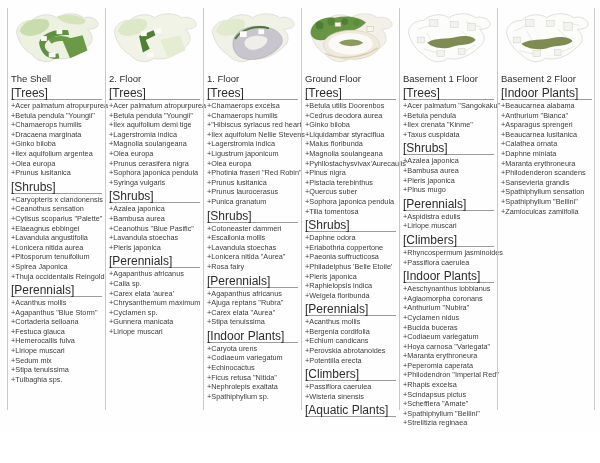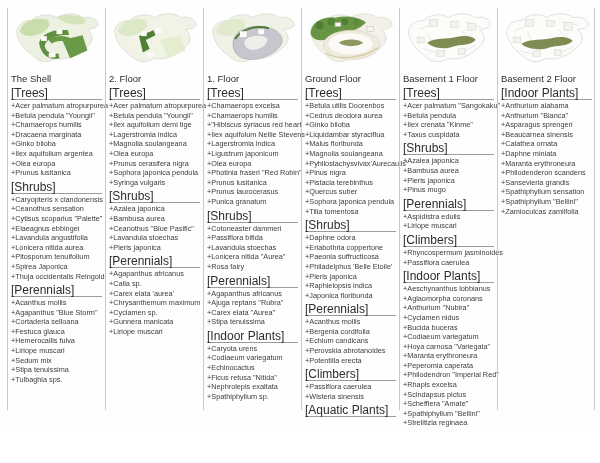--- a/index.html
+++ b/index.html
@@ -142,21 +142,21 @@
             <li class="plant-item">+Ligustrum japonicum</li>
             <li class="plant-item">+Olea europa</li>
             <li class="plant-item">+Photinia fraseri "Red Robin"</li>
             <li class="plant-item">+Prunus lusitanica</li>
             <li class="plant-item">+Prunus laurocerasus</li>
             <li class="plant-item">+Punica granatum</li>
           </ul>
           <div class="sec-label">[Shrubs]</div>
           <ul class="plant-list">
             <li class="plant-item">+Cotoneaster dammeri</li>
-            <li class="plant-item">+Passiflora bifida</li>
+            <li class="plant-item">+Escallonia mollis</li>
             <li class="plant-item">+Lavandula stoechas</li>
             <li class="plant-item">+Lonicera nitida "Aurea"</li>
             <li class="plant-item">+Rosa fairy</li>
           </ul>
           <div class="sec-label">[Perennials]</div>
           <ul class="plant-list">
             <li class="plant-item">+Agapanthus africanus</li>
             <li class="plant-item">+Ajuga reptans "Rubra"</li>
             <li class="plant-item">+Carex elata "Aurea"</li>
             <li class="plant-item">+Stipa tenuissima</li>
@@ -206,21 +206,21 @@
             <li class="plant-item">+Tilia tomentosa</li>
           </ul>
           <div class="sec-label">[Shrubs]</div>
           <ul class="plant-list">
             <li class="plant-item">+Daphne odora</li>
             <li class="plant-item">+Eriabothria coppertone</li>
             <li class="plant-item">+Paeonia suffructicosa</li>
             <li class="plant-item">+Philadelphus 'Belle Etoile'</li>
             <li class="plant-item">+Pieris japonica</li>
             <li class="plant-item">+Raphielopsis indica</li>
-            <li class="plant-item">+Japonica floribunda</li>
+            <li class="plant-item">+Weigela floribunda</li>
           </ul>
           <div class="sec-label">[Perennials]</div>
           <ul class="plant-list">
             <li class="plant-item">+Acanthus mollis</li>
             <li class="plant-item">+Bergenia cordifolia</li>
             <li class="plant-item">+Echium candicans</li>
             <li class="plant-item">+Perovskia abrotanoides</li>
             <li class="plant-item">+Potentilla erecta</li>
           </ul>
           <div class="sec-label">[Climbers]</div>
@@ -304,24 +304,24 @@
           <rect x="32" y="42" width="8" height="6" fill="#f2f2ef"></rect>
           <rect x="54" y="41" width="7" height="6" fill="#f2f2ef"></rect>
           <rect x="12" y="28" width="7" height="6" fill="#f2f2ef"></rect>
         </g>
         <path d="M20,35 C30,29 42,32 52,29 C60,27 70,28 73,32 C68,38 56,36 48,39 C40,42 26,41 20,35 Z" fill="#7e8c52"></path>
       </svg>
       <h2 class="col-title">Basement 2 Floor</h2>
       <div>
           <div class="sec-label">[Indoor Plants]</div>
           <ul class="plant-list">
-            <li class="plant-item">+Anthurium alabama</li>
+            <li class="plant-item">+Beaucarnea alabama</li>
             <li class="plant-item">+Anthurium "Bianca"</li>
             <li class="plant-item">+Asparagus sprengeri</li>
-            <li class="plant-item">+Beaucarnea sinensis</li>
+            <li class="plant-item">+Beaucarnea lusitanica</li>
             <li class="plant-item">+Calathea ornata</li>
             <li class="plant-item">+Daphne miniata</li>
             <li class="plant-item">+Maranta erythroneura</li>
             <li class="plant-item">+Philodenderon scandens</li>
             <li class="plant-item">+Sansevieria grandis</li>
             <li class="plant-item">+Spathiphyllum sensation</li>
             <li class="plant-item">+Spathiphyllum "Bellini"</li>
             <li class="plant-item">+Zamioculcas zamiifolia</li>
           </ul>
         </div>

